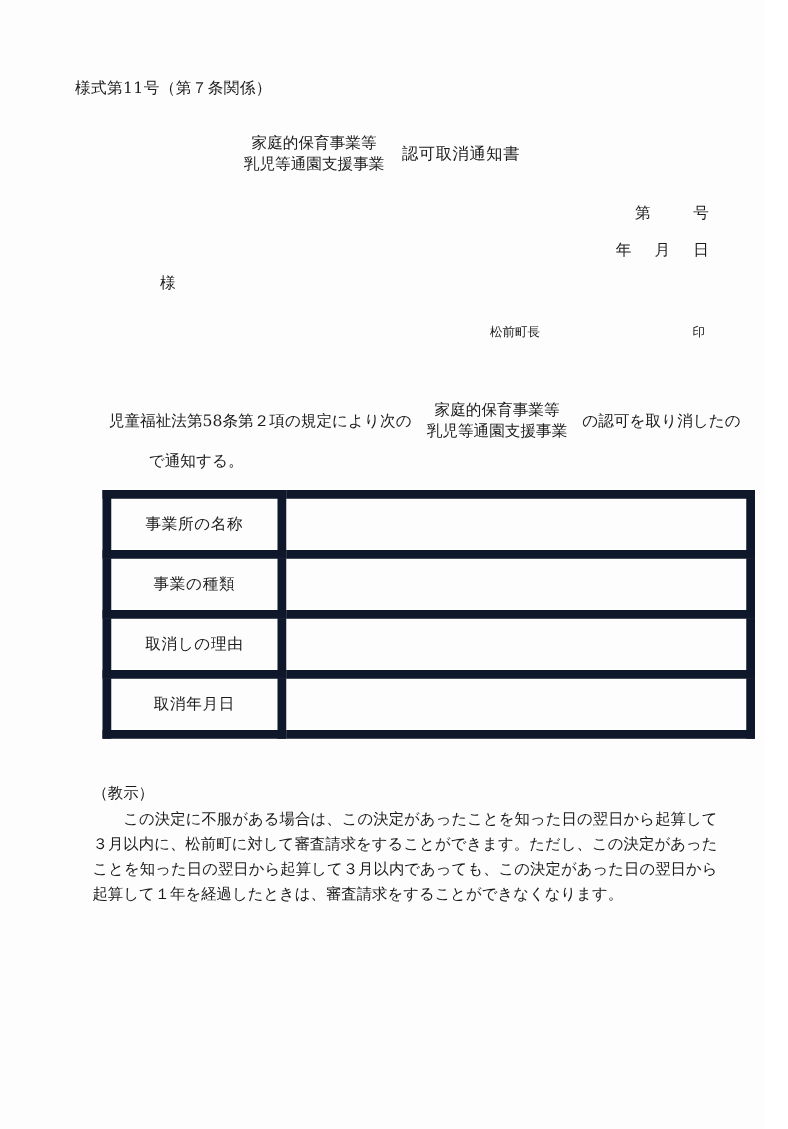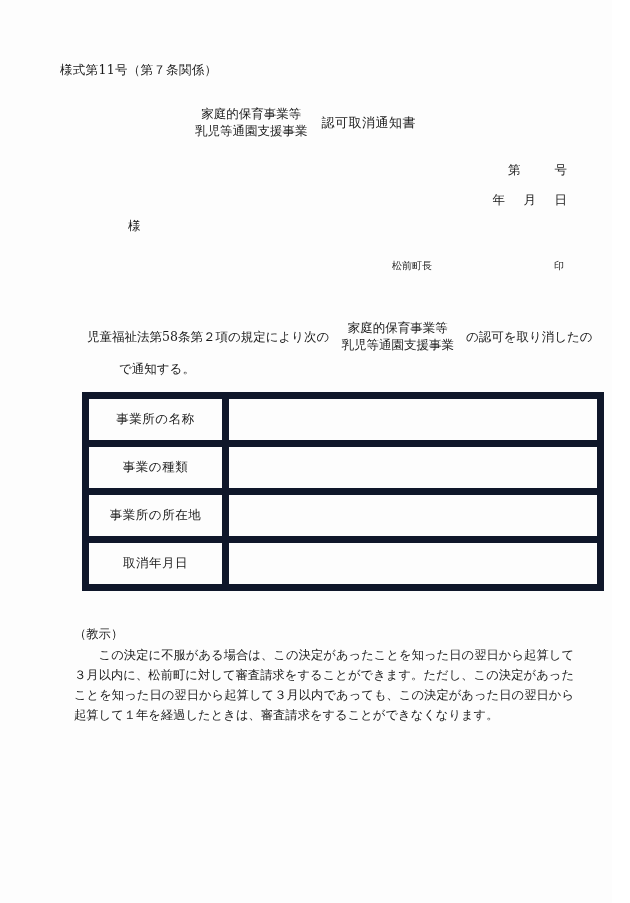--- a/index.html
+++ b/index.html
@@ -190,21 +190,21 @@
     <tbody>
       <tr>
         <td class="label-cell">事業所の名称</td>
         <td class="value-cell"></td>
       </tr>
       <tr>
         <td class="label-cell">事業の種類</td>
         <td class="value-cell"></td>
       </tr>
       <tr>
-        <td class="label-cell">事業所の所在地</td>
+        <td class="label-cell">取消しの理由</td>
         <td class="value-cell"></td>
       </tr>
       <tr>
         <td class="label-cell">取消年月日</td>
         <td class="value-cell"></td>
       </tr>
     </tbody>
   </table>
 
   <div class="abs notice">

